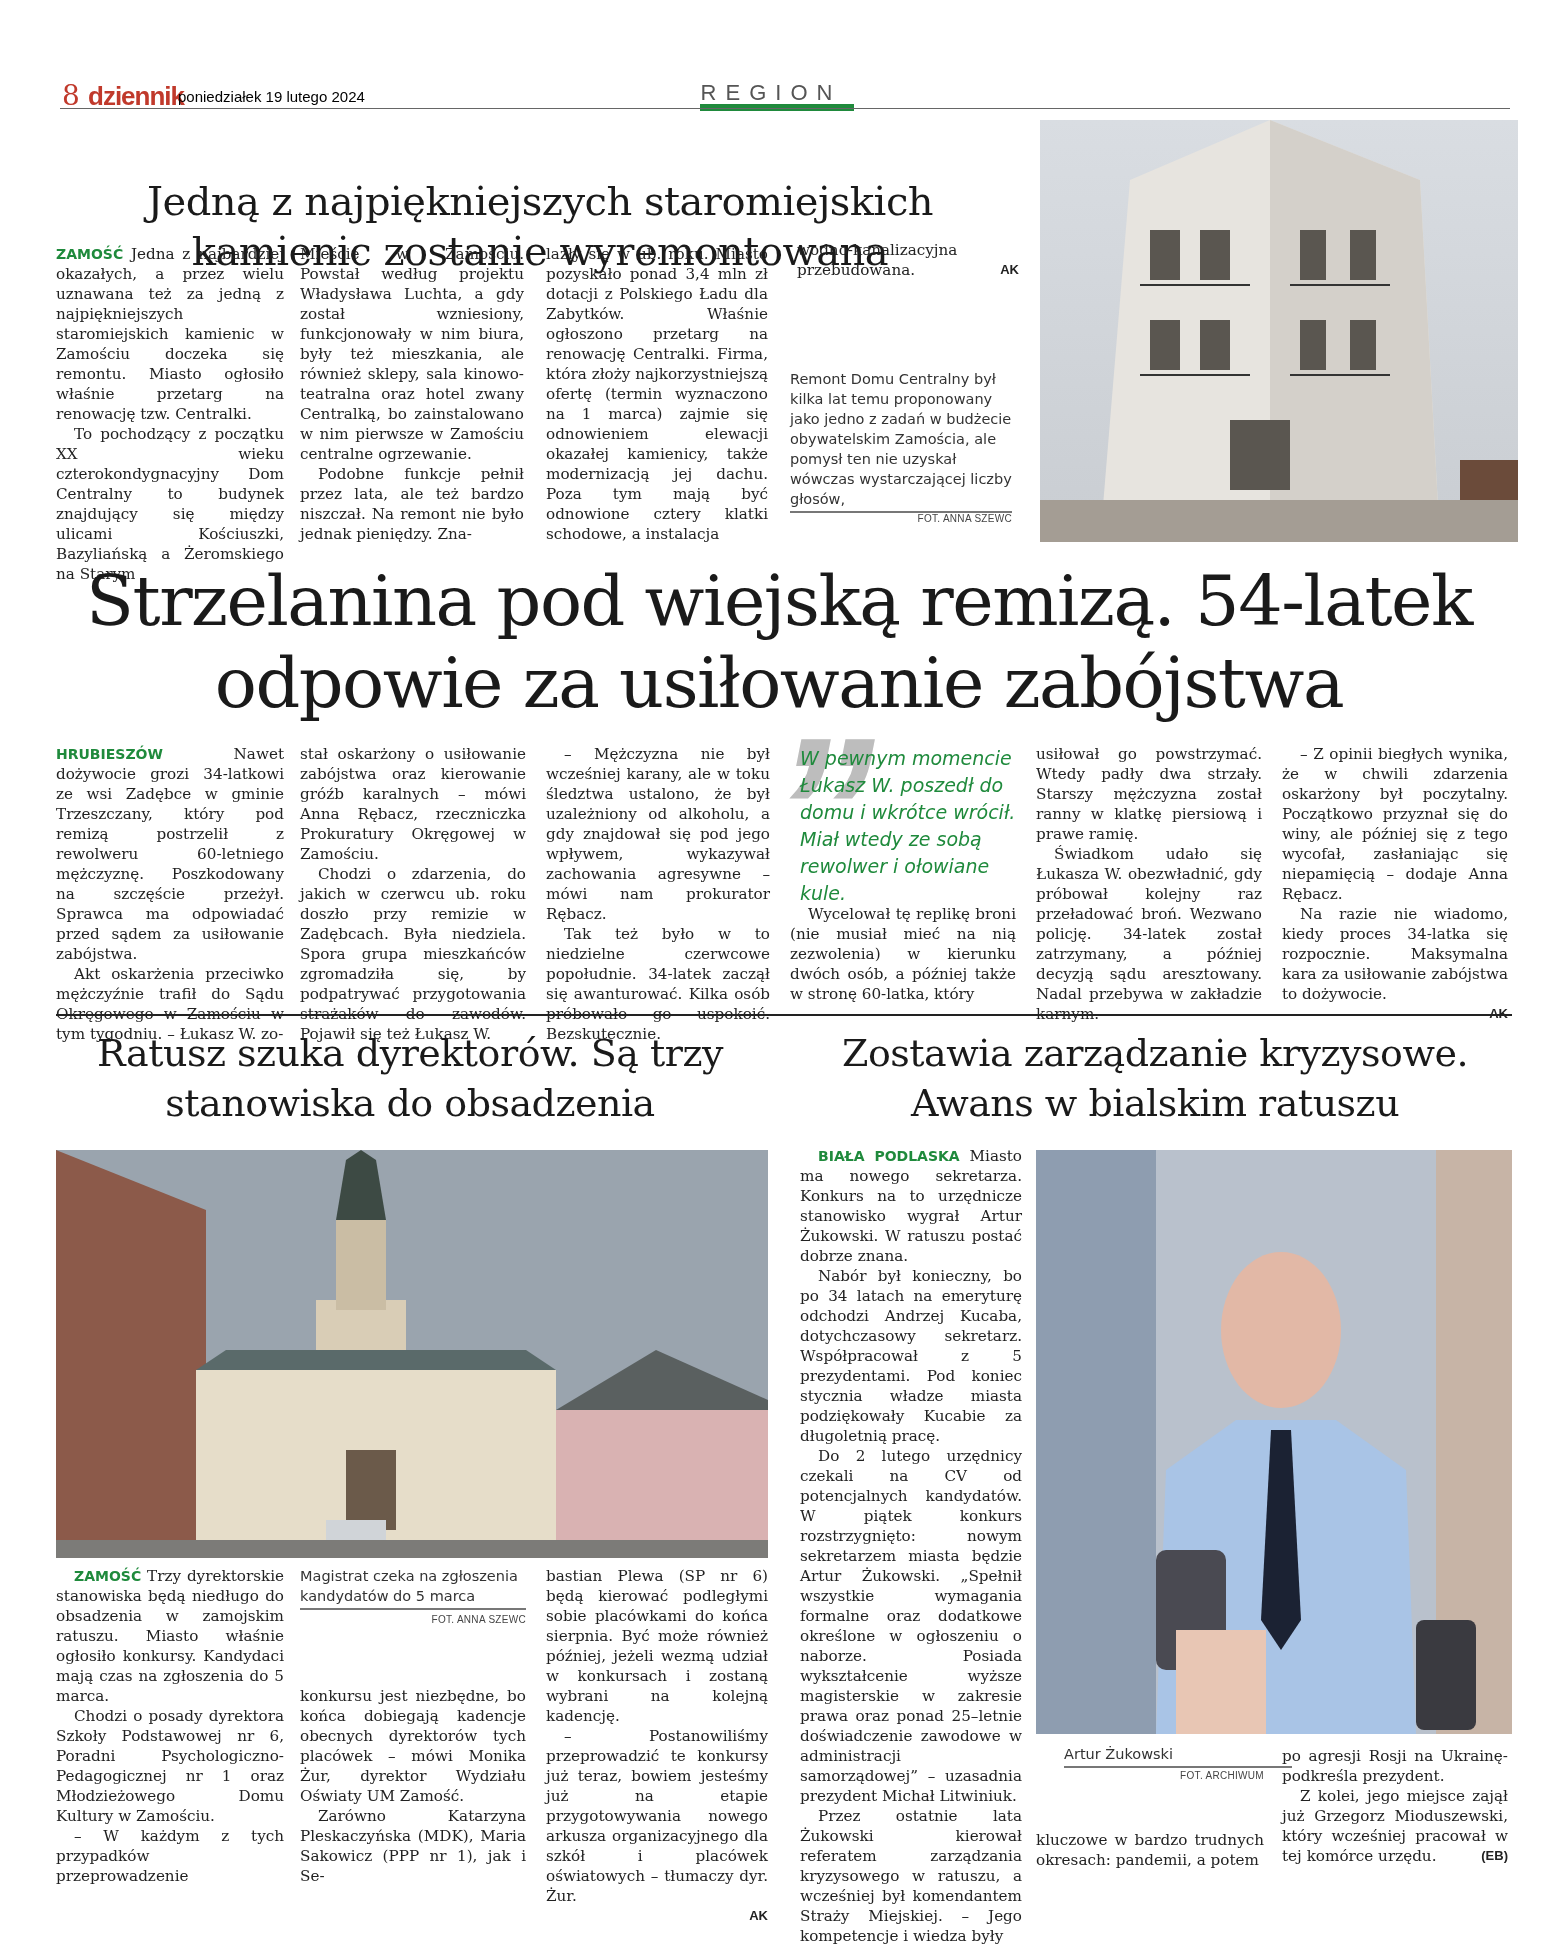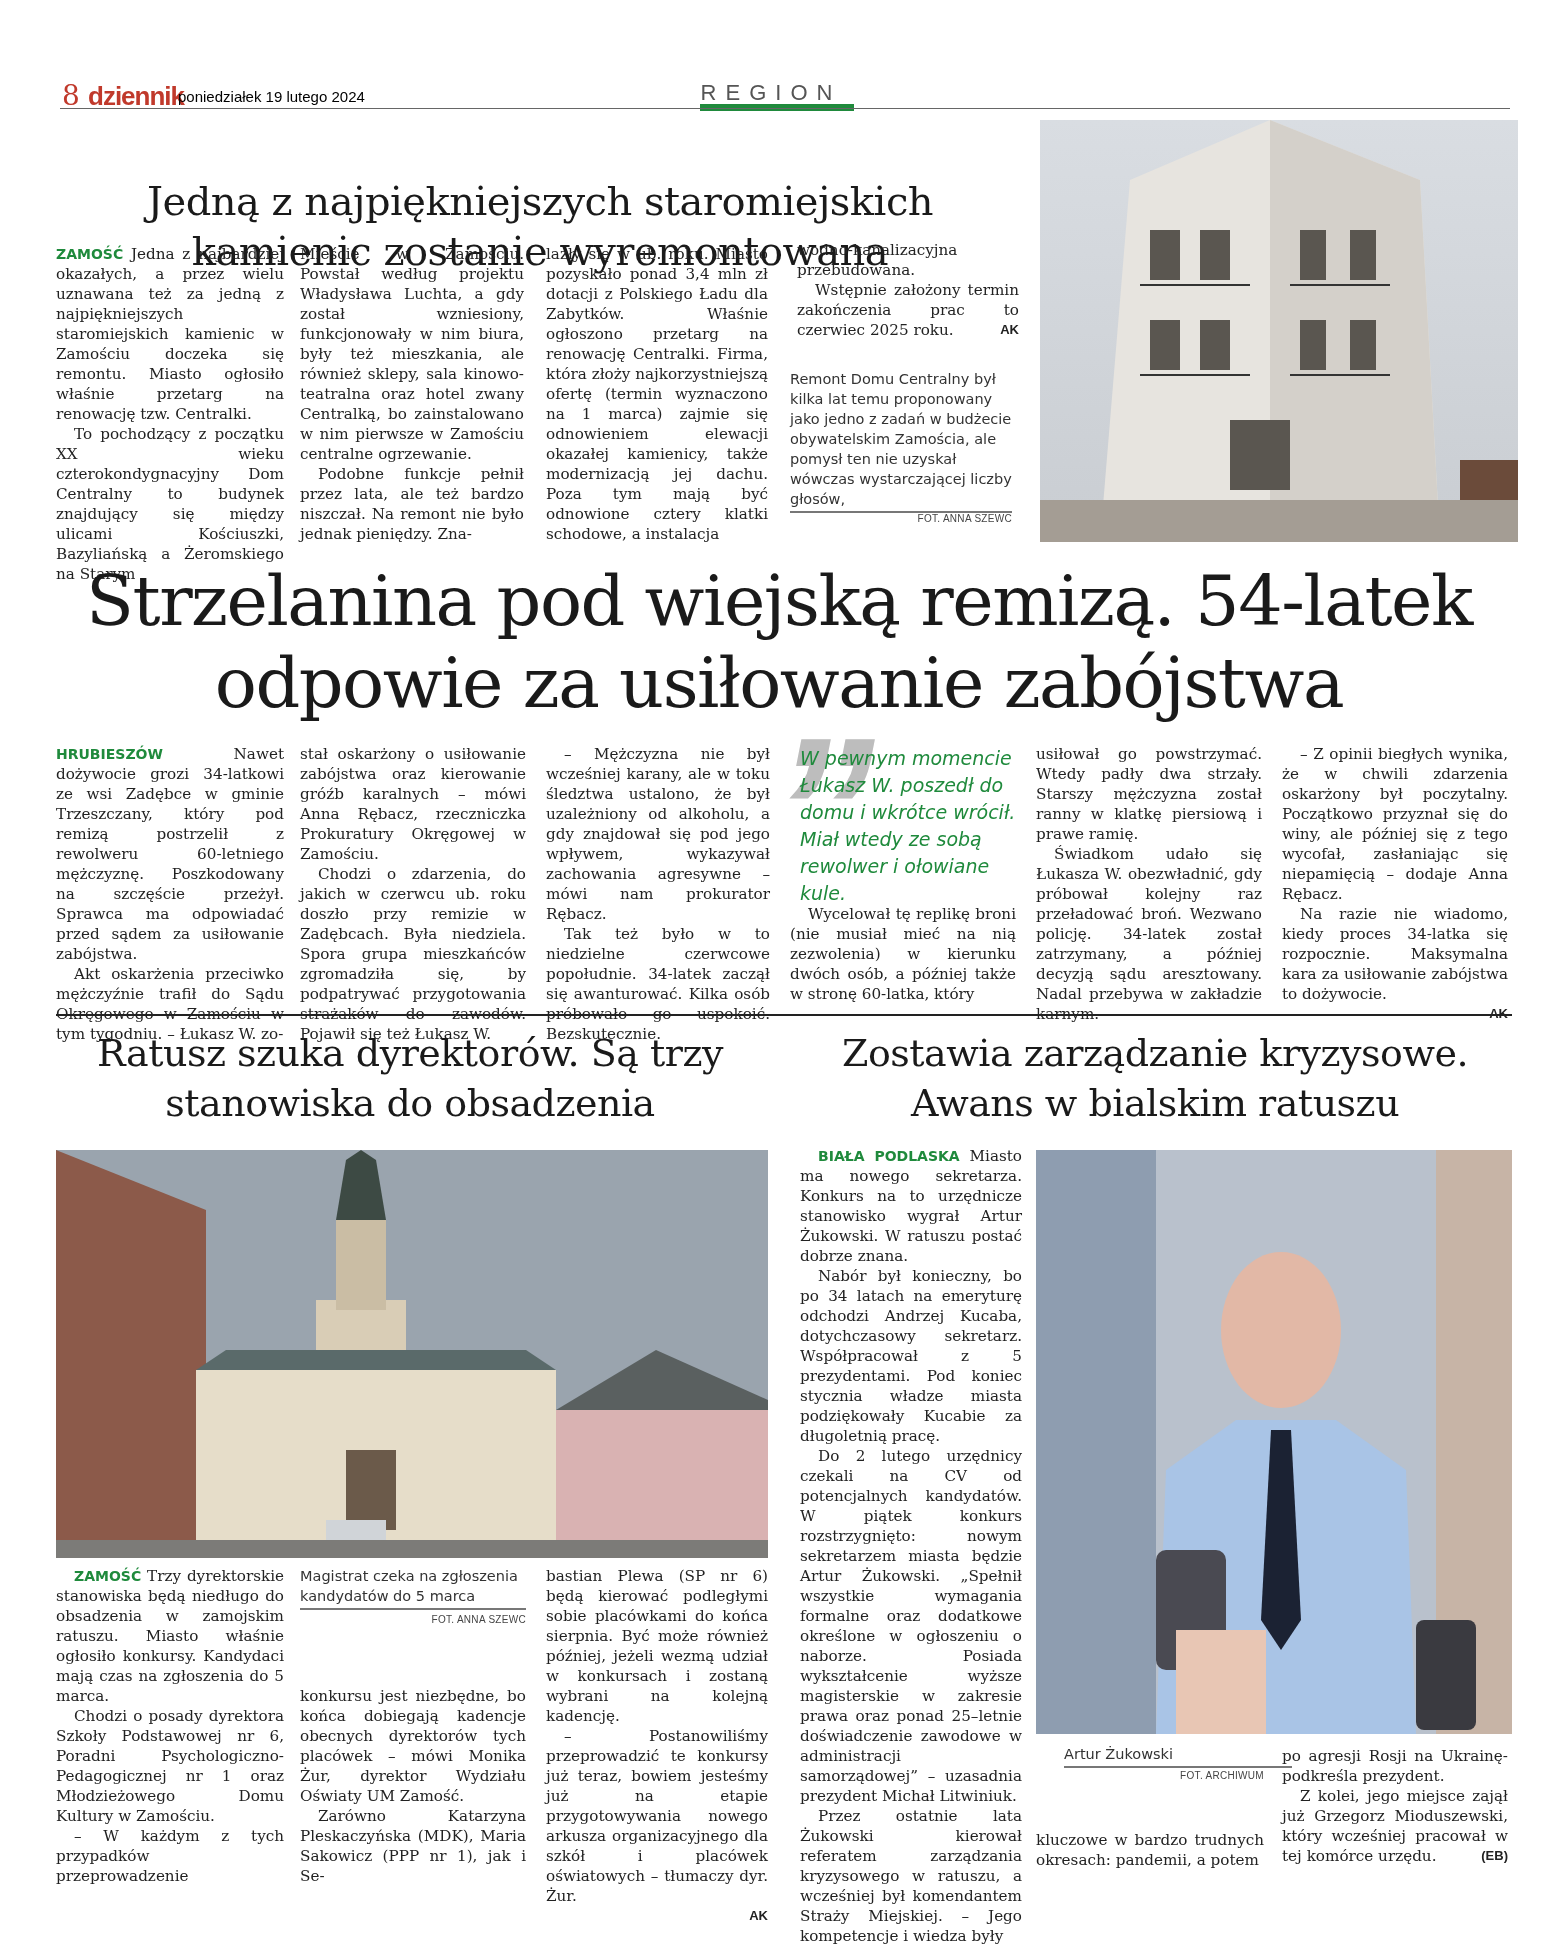--- a/index.html
+++ b/index.html
@@ -62,21 +62,20 @@
 </div>
 <div class="col" style="left:300px; top:244px; width:224px;">
   <p class="first">Mieście w Zamościu. Powstał według projektu Władysława Luchta, a gdy został wzniesiony, funkcjonowały w nim biura, były też mieszkania, ale również sklepy, sala kinowo-teatralna oraz hotel zwany Centralką, bo zainstalowano w nim pierwsze w Zamościu centralne ogrzewanie.</p>
   <p>Podobne funkcje pełnił przez lata, ale też bardzo niszczał. Na remont nie było jednak pieniędzy. Zna-</p>
 </div>
 <div class="col" style="left:546px; top:244px; width:222px;">
   <p class="first">lazły się w ub. roku. Miasto pozyskało ponad 3,4 mln zł dotacji z Polskiego Ładu dla Zabytków. Właśnie ogłoszono przetarg na renowację Centralki. Firma, która złoży najkorzystniejszą ofertę (termin wyznaczono na 1 marca) zajmie się odnowieniem elewacji okazałej kamienicy, także modernizacją jej dachu. Poza tym mają być odnowione cztery klatki schodowe, a instalacja</p>
 </div>
 <div class="col" style="left:790px; top:240px; width:222px;margin-left:7px;">
   <p class="first">wodno-kanalizacyjna przebudowana.</p>
-  <p>Wstępnie założony termin zakończenia prac to czerwiec 2025 roku.</p>
   <p class="sig" style="margin-top:-20px;">AK</p>
 </div>
 <div class="caption" style="left:790px; top:369px; width:222px;">
   <div>Remont Domu Centralny był kilka lat temu proponowany jako jedno z zadań w budżecie obywatelskim Zamościa, ale pomysł ten nie uzyskał wówczas wystarczającej liczby głosów,</div>
   <div class="cap-rule"></div>
 </div>
 <div class="credit" style="left:790px; top:513px; width:222px;">FOT. ANNA SZEWC</div>
 
 <div class="photo" style="left:1040px; top:120px; width:478px; height:422px;">
   <svg viewBox="0 0 478 422" preserveAspectRatio="none">

